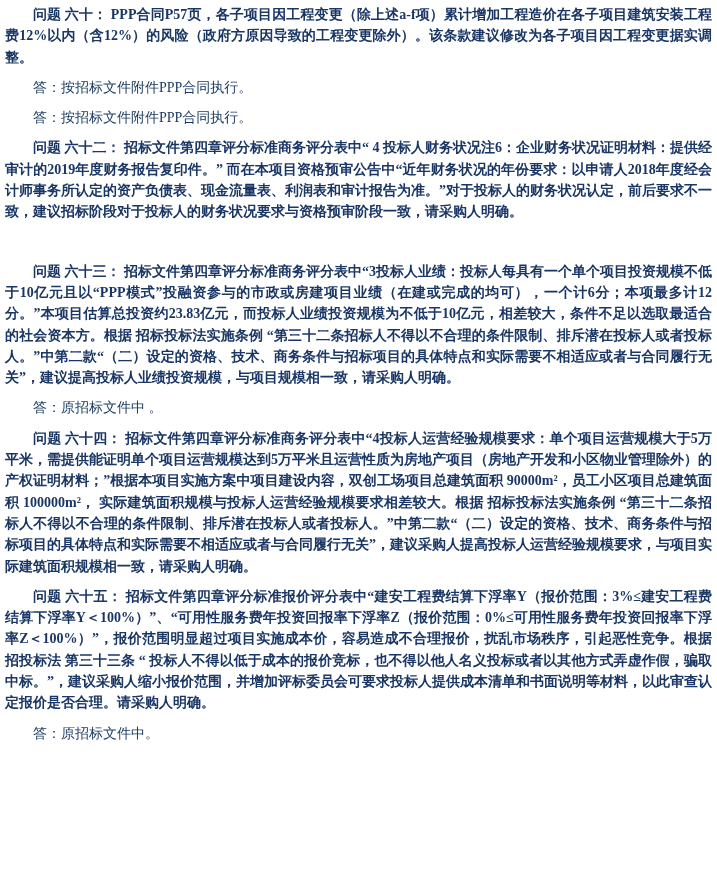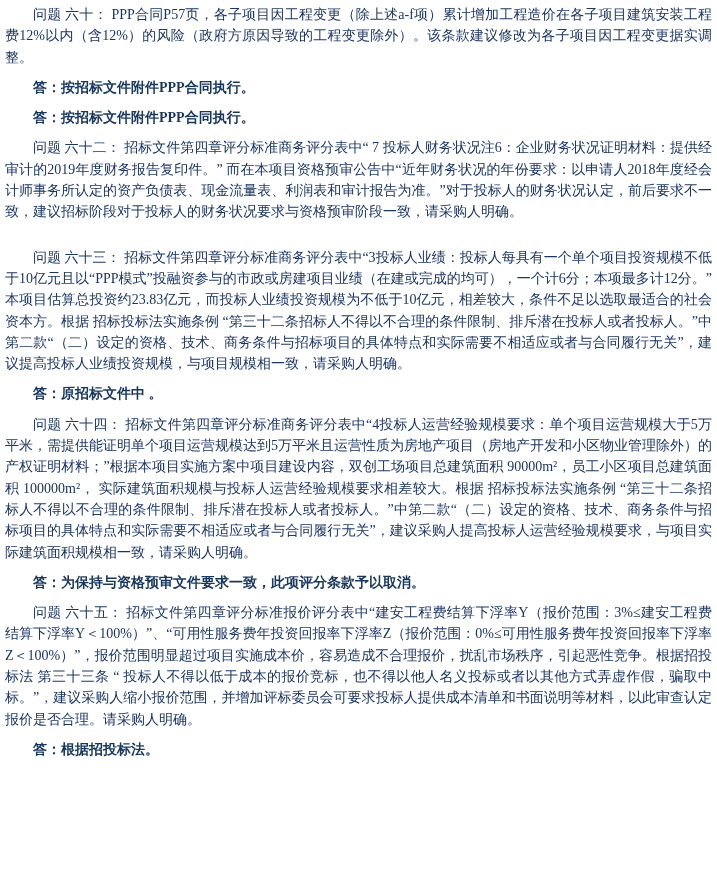--- a/index.html
+++ b/index.html
@@ -19,38 +19,37 @@
     color: var(--text-color, #1a3665);
     overflow: hidden;
   }
   .para {
     margin: 0 0 9px 0;
     text-indent: 2em;
     text-align: justify;
     word-break: break-all;
   }
   .question {
-    font-weight: normal;
+    font-weight: bold;
     color: var(--text-color, #1a3665);
   }
   .answer {
-    font-weight: bold;
+    font-weight: normal;
     color: var(--answer-color, #17375e);
   }
   .pre-gap {
-    margin-top: 24px;
+    margin-top: 38px;
   }
 </style>
 </head>
 <body>
 
 <div class="page">
   <p class="para question">问题 六十： PPP合同P57页，各子项目因工程变更（除上述a-f项）累计增加工程造价在各子项目建筑安装工程费12%以内（含12%）的风险（政府方原因导致的工程变更除外）。该条款建议修改为各子项目因工程变更据实调整。</p>
   <p class="para answer">答：按招标文件附件PPP合同执行。</p>
   <p class="para answer">答：按招标文件附件PPP合同执行。</p>
-  <p class="para question">问题 六十二： 招标文件第四章评分标准商务评分表中“ 7 投标人财务状况注6：企业财务状况证明材料：提供经审计的2019年度财务报告复印件。” 而在本项目资格预审公告中“近年财务状况的年份要求：以申请人2018年度经会计师事务所认定的资产负债表、现金流量表、利润表和审计报告为准。”对于投标人的财务状况认定，前后要求不一致，建议招标阶段对于投标人的财务状况要求与资格预审阶段一致，请采购人明确。</p>
+  <p class="para question">问题 六十二： 招标文件第四章评分标准商务评分表中“ 4 投标人财务状况注6：企业财务状况证明材料：提供经审计的2019年度财务报告复印件。” 而在本项目资格预审公告中“近年财务状况的年份要求：以申请人2018年度经会计师事务所认定的资产负债表、现金流量表、利润表和审计报告为准。”对于投标人的财务状况认定，前后要求不一致，建议招标阶段对于投标人的财务状况要求与资格预审阶段一致，请采购人明确。</p>
   <p class="para question pre-gap">问题 六十三： 招标文件第四章评分标准商务评分表中“3投标人业绩：投标人每具有一个单个项目投资规模不低于10亿元且以“PPP模式”投融资参与的市政或房建项目业绩（在建或完成的均可），一个计6分；本项最多计12分。”本项目估算总投资约23.83亿元，而投标人业绩投资规模为不低于10亿元，相差较大，条件不足以选取最适合的社会资本方。根据 招标投标法实施条例 “第三十二条招标人不得以不合理的条件限制、排斥潜在投标人或者投标人。”中第二款“（二）设定的资格、技术、商务条件与招标项目的具体特点和实际需要不相适应或者与合同履行无关”，建议提高投标人业绩投资规模，与项目规模相一致，请采购人明确。</p>
   <p class="para answer">答：原招标文件中 。</p>
   <p class="para question">问题 六十四： 招标文件第四章评分标准商务评分表中“4投标人运营经验规模要求：单个项目运营规模大于5万平米，需提供能证明单个项目运营规模达到5万平米且运营性质为房地产项目（房地产开发和小区物业管理除外）的产权证明材料；”根据本项目实施方案中项目建设内容，双创工场项目总建筑面积 90000m²，员工小区项目总建筑面积 100000m²， 实际建筑面积规模与投标人运营经验规模要求相差较大。根据 招标投标法实施条例 “第三十二条招标人不得以不合理的条件限制、排斥潜在投标人或者投标人。”中第二款“（二）设定的资格、技术、商务条件与招标项目的具体特点和实际需要不相适应或者与合同履行无关”，建议采购人提高投标人运营经验规模要求，与项目实际建筑面积规模相一致，请采购人明确。</p>
-  <p class="para answer">答：为保持与资格预审文件要求一致，此项评分条款予以取消。</p>
   <p class="para question">问题 六十五： 招标文件第四章评分标准报价评分表中“建安工程费结算下浮率Y（报价范围：3%≤建安工程费结算下浮率Y＜100%）”、“可用性服务费年投资回报率下浮率Z（报价范围：0%≤可用性服务费年投资回报率下浮率Z＜100%）”，报价范围明显超过项目实施成本价，容易造成不合理报价，扰乱市场秩序，引起恶性竞争。根据招投标法 第三十三条 “ 投标人不得以低于成本的报价竞标，也不得以他人名义投标或者以其他方式弄虚作假，骗取中标。”，建议采购人缩小报价范围，并增加评标委员会可要求投标人提供成本清单和书面说明等材料，以此审查认定报价是否合理。请采购人明确。</p>
-  <p class="para answer">答：根据招投标法。</p>
+  <p class="para answer">答：原招标文件中。</p>
 </div>
 
 </body></html>

